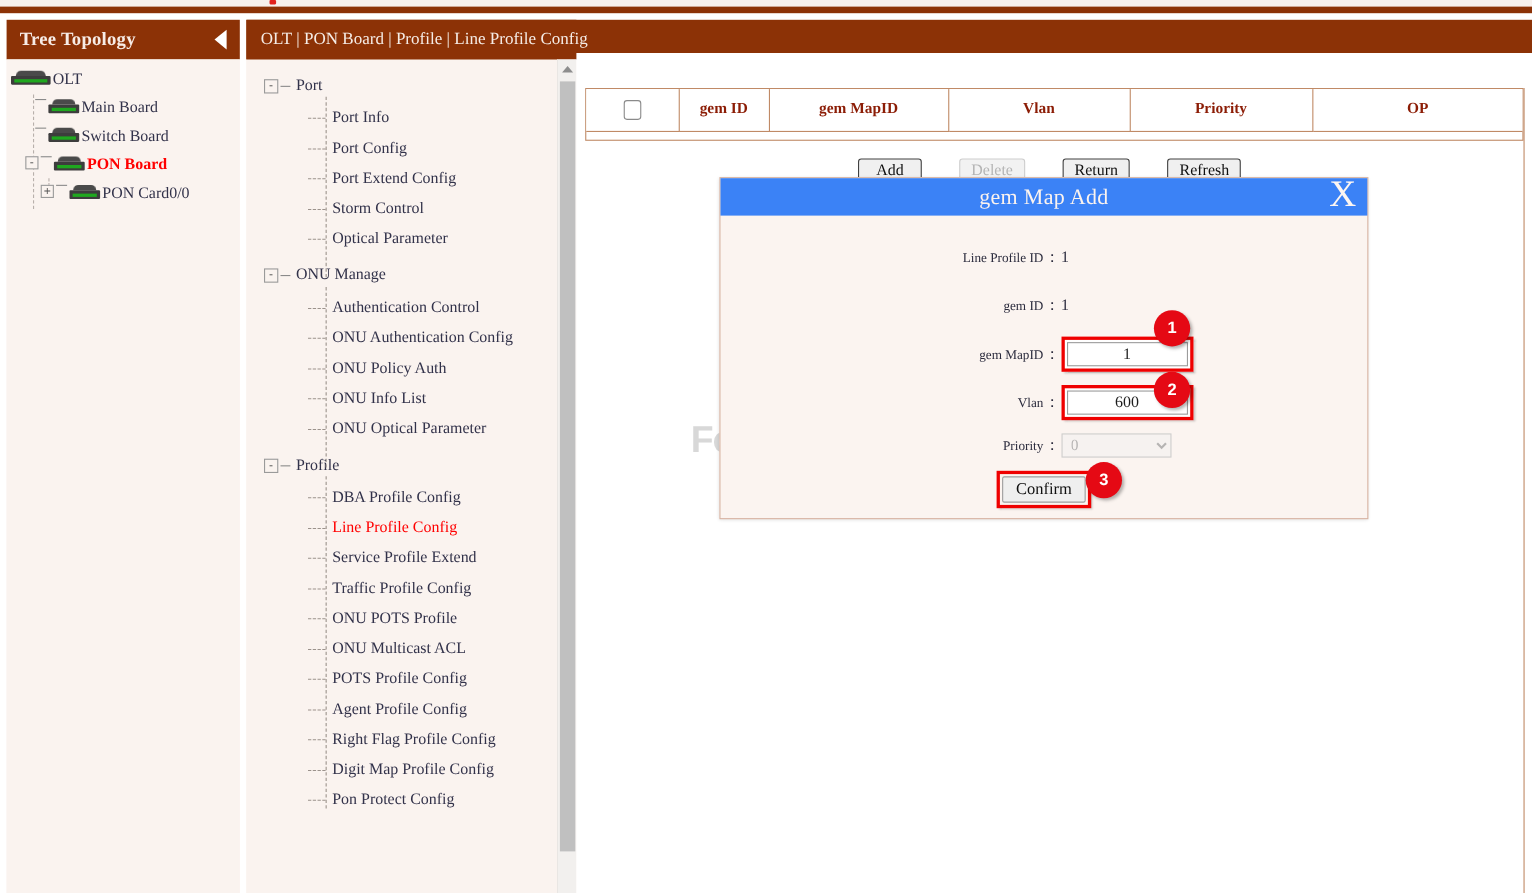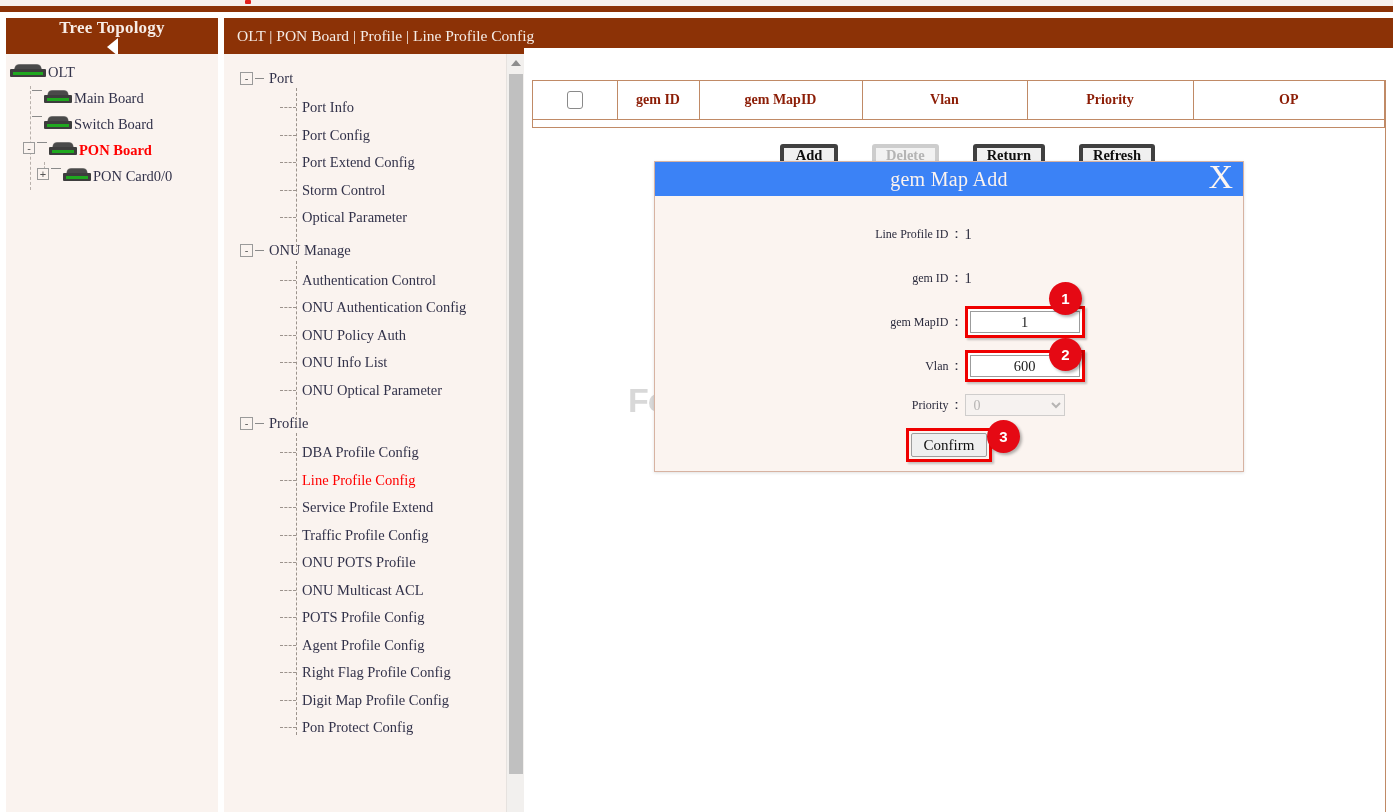--- a/index.html
+++ b/index.html
@@ -29,21 +29,20 @@
   
   #tree-panel {
     position:absolute; left:6px; top:18px; width:212px; height:794px;
     background:#faf3ef;
   }
   #tree-header {
     position:relative; width:212px; height:36px;
     background:#8c3206; color:#f7ece6;
     display:flex; align-items:center; justify-content:space-between;
     padding:0 12px 0 12px;
-    flex-direction:column;
   }
   #tree-header .title {
     font-size:17px; font-weight:bold; letter-spacing:.2px;
   }
   .collapse-arrow {
     width:0;height:0;
     border-top:9px solid transparent;
     border-bottom:9px solid transparent;
     border-right:11px solid #ffffff;
     cursor:pointer;
@@ -185,25 +184,24 @@
     width:16px;height:18px;border:1px solid #8a8a8a;border-radius:3px;
     background:#ffffff; display:inline-block; vertical-align:middle;
     cursor:pointer;
   }
   #btn-row {
     position:absolute; left:8px; top:96px; width:853px;
     display:flex; gap:34px; justify-content:flex-start; padding-left:248px;
   }
   .btn {
     min-width:58px; height:22px; padding:1px 10px;
-    border:4px solid #404040; background:#f0f0f0; border-radius:3px;
+    border:1px solid #404040; background:#f0f0f0; border-radius:3px;
     font-family:"Liberation Serif", serif; font-size:14.5px; color:#101010;
     display:flex;align-items:center;justify-content:center;
     cursor:pointer;
-    font-weight:bold;
   }
   .btn.disabled { color:#b4b4b4; border-color:#cdcdcd; background:#f2f2f2; cursor:default;}
 
   
   #watermark {
     position:absolute; left:628px; top:381px;
     font-family:"Liberation Sans", sans-serif;
     font-size:34px; font-weight:bold; letter-spacing:-1px;
     opacity:.55; pointer-events:none; z-index:40;
   }

